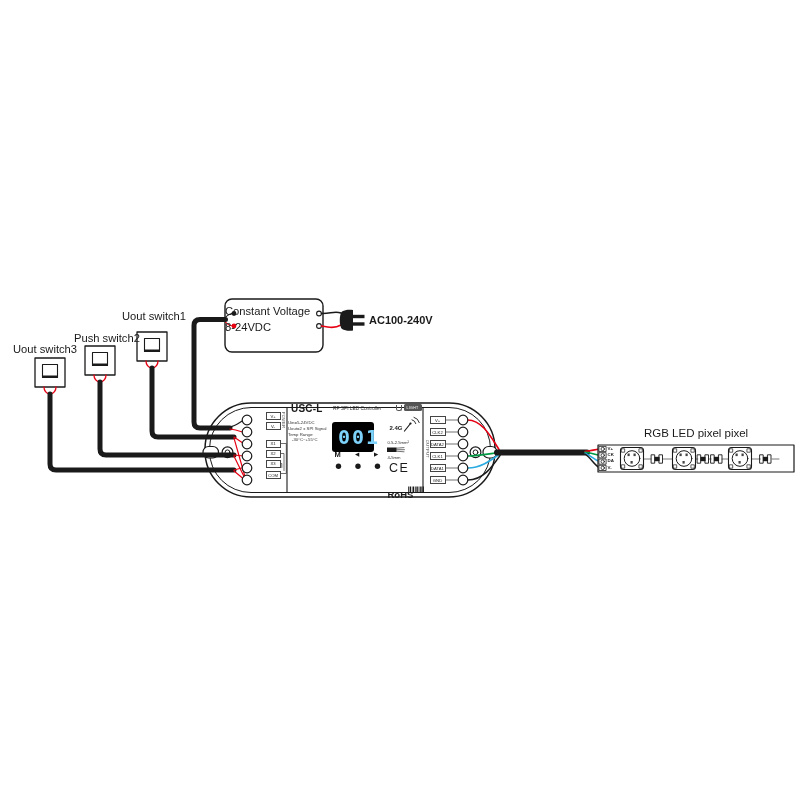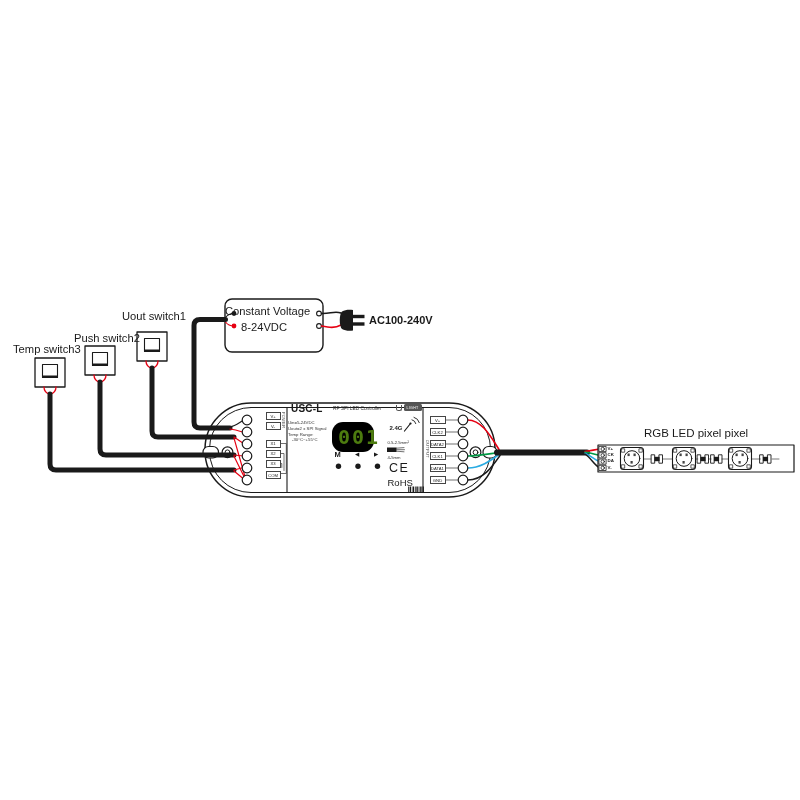--- a/index.html
+++ b/index.html
@@ -1,41 +1,41 @@
 <!DOCTYPE html>
 <html><head>
 <meta charset="utf-8">
 <style>
   html,body{margin:0;padding:0;background:#fff;}
   #stage{position:relative;width:800px;height:800px;background:#fff;
          font-family:"Liberation Sans",sans-serif;color:#1a1a1a;overflow:hidden;}
   #gfx{position:absolute;left:0;top:0;width:800px;height:800px;}
   .lbl{position:absolute;white-space:nowrap;line-height:1;}
   .sw-lbl{font-size:11.2px;}
-  .cv-lbl{width:78px;text-align:center;font-size:11.2px;}
+  .cv-lbl{width:78px;font-size:11.2px;}
   .ac-lbl{font-size:11px;font-weight:bold;}
   .model{font-size:10px;font-weight:bold;letter-spacing:0.2px;text-align:right;}
   .product{font-size:4.8px;color:#333;}
   .spec{font-size:4.3px;color:#333;}
   .rf{font-size:6px;font-weight:bold;}
   .tiny{font-size:4.2px;color:#333;}
   .ce{font-size:12.5px;letter-spacing:1.5px;}
-  .rohs{font-size:9.5px;font-weight:normal;}
+  .rohs{font-size:9.5px;font-weight:bold;margin-top:12px;}
   .btn-m{font-size:7.5px;font-weight:bold;}
   .btn-arrow{font-size:5.5px;}
   .strip-title{font-size:11.5px;}
   .tbox{position:absolute;width:15px;height:8px;border:0.8px solid #444;background:#fff;
         display:flex;align-items:center;justify-content:center;
         font-size:4.2px;color:#222;box-sizing:border-box;}
   .tbox.r{width:16px;}
   .vtext{position:absolute;writing-mode:vertical-rl;font-size:3.8px;letter-spacing:0.4px;color:#333;line-height:1;}
   .display{position:absolute;left:332px;top:422px;width:42px;height:30px;background:#000;
-           border-radius:11px;display:flex;align-items:center;justify-content:center;
+           border-radius:3px;display:flex;align-items:center;justify-content:center;
            font-family:"DejaVu Sans Mono",monospace;font-weight:bold;font-size:20px;
-           letter-spacing:2px;padding-left:12px;box-sizing:border-box;color:#4d7c0f;}
+           letter-spacing:2px;padding-left:12px;box-sizing:border-box;color:#7dd3fc;}
   .padlbl{font-size:4.4px;font-weight:bold;color:#222;}
   .logo{position:absolute;left:396px;top:404px;display:flex;align-items:flex-end;gap:1.5px;}
   .logo-u{width:6px;height:6.5px;border:1.2px solid #555;border-top:none;border-radius:0 0 2.5px 2.5px;box-sizing:border-box;}
   .logo-pill{width:18px;height:7px;background:#555;border-radius:1.5px;color:#fff;
              font-size:3.6px;display:flex;align-items:center;justify-content:center;letter-spacing:0.3px;}
 </style>
 </head>
 <body>
 
 <div id="stage">
@@ -244,21 +244,21 @@
           <rect x="713.9" y="456.8" width="5.2" height="4.4" fill="#1a1a1a" stroke="none"></rect>
       <rect x="760" y="454.8" width="3.2" height="8.4"></rect>
           <rect x="767.8" y="454.8" width="3.2" height="8.4"></rect>
           <rect x="762.9" y="456.8" width="5.2" height="4.4" fill="#1a1a1a" stroke="none"></rect>
     </g>
   </g>
 </svg>
 
   <div class="lbl sw-lbl" style="left:122px;top:311px">Uout switch1</div>
   <div class="lbl sw-lbl" style="left:74px;top:333px">Push switch2</div>
-  <div class="lbl sw-lbl" style="left:13px;top:343.5px">Temp switch3</div>
+  <div class="lbl sw-lbl" style="left:13px;top:343.5px">Uout switch3</div>
 
   <div class="lbl cv-lbl" style="left:225px;top:306px">Constant Voltage</div>
   <div class="lbl cv-lbl" style="left:225px;top:321.5px">8-24VDC</div>
   <div class="lbl ac-lbl" style="left:369px;top:315px">AC100-240V</div>
 
   <div class="lbl model" style="left:291px;top:404px">USC-L</div>
   <div class="lbl product" style="left:333px;top:407px">RF SPI LED Controller</div>
   <div class="logo">
     <span class="logo-u"></span>
     <span class="logo-pill">LIGHT</span>

